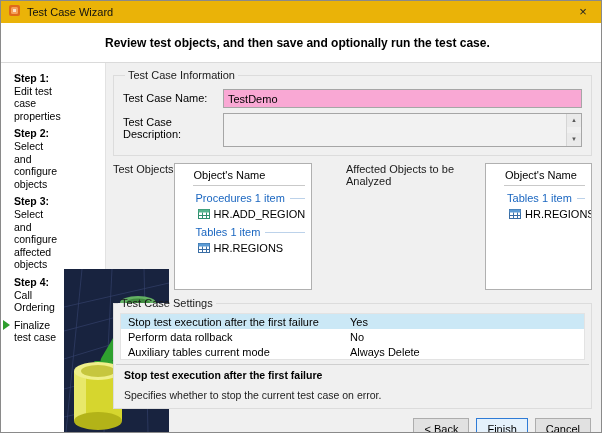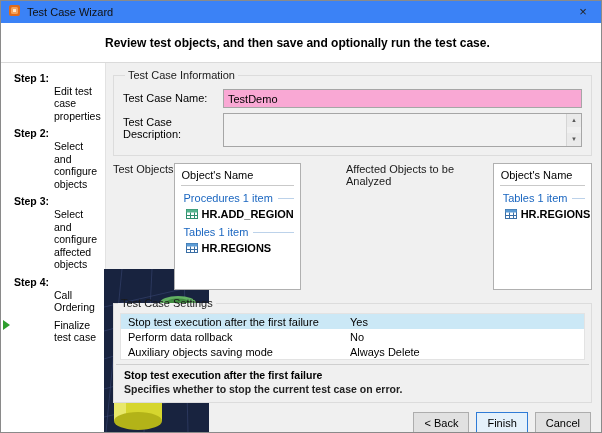--- a/index.html
+++ b/index.html
@@ -10,21 +10,21 @@
     position: relative;
     width: 602px; height: 433px;
     border: 1px solid #8a8a8a;
     background: #f0f0f0;
     display: flex; flex-direction: column;
     overflow: hidden;
   }
 
   
   .titlebar {
-    height: 22px; background: #3b82f6;
+    height: 22px; background: #eab308;
     display: flex; align-items: center;
     padding: 0 4px 0 7px; gap: 5px;
     flex: 0 0 auto;
   }
   .titlebar .title { font-size: 11px; color: #111; flex: 1; }
   .close-btn {
     width: 28px; height: 20px; line-height: 20px;
     text-align: center; font-size: 13px; color: #222;
     cursor: default;
   }
@@ -44,21 +44,21 @@
   
   .sidebar {
     width: 105px; background: #ffffff;
     border-right: 1px solid #e2e2e2;
     display: flex; flex-direction: row;
     flex: 0 0 auto;
   }
   .steps { padding: 9px 3px 0 13px; font-size: 10.5px; line-height: 1.2; color: #000; }
   .step { position: relative; margin-bottom: 5px; }
   .step-label { font-weight: bold; display: block; }
-  .step-desc { display: block; margin-left: 40px; }
+  .step-desc { display: block; }
   .step-arrow {
     position: absolute; left: -11px; top: 1px;
     width: 0; height: 0;
     border-left: 7px solid #2e9e2e;
     border-top: 5px solid transparent;
     border-bottom: 5px solid transparent;
   }
   .graphic { margin-top: auto; height: 163px; width: 105px; }
   .graphic svg { display: block; }
 
@@ -93,40 +93,40 @@
   .scroll-arrow { height: 13px; font-size: 6px; color: #5a5a5a; text-align: center; line-height: 13px; background: #eaeaea; }
 
   
   .panels { display: flex; gap: 5px; margin-top: 7px; }
   .panel { display: flex; flex-direction: row; min-width: 0; }
   .panel-left { width: 228px; flex: 0 0 auto; }
   .panel-right { flex: 1; }
   .panel-title { font-size: 11px; color: #1a1a1a; margin-bottom: 2px; }
   .listbox {
     background: #ffffff; border: 1px solid #b0b0b0;
-    height: 127px; padding: 2px 6px 0 6px; font-size: 11px;
+    height: 127px; padding: 2px 6px 0 18px; font-size: 11px;
     overflow: hidden;
   }
   .list-header { padding: 3px 0 4px 1px; border-bottom: 1px solid #c9c9c9; color: #000; }
   .tree-group { display: flex; align-items: center; gap: 5px; margin-top: 6px; padding-left: 3px; }
   .tree-group .glabel { color: #1a66c0; white-space: nowrap; }
   .tree-group .rule { flex: 1; height: 1px; background: #bcd2ea; }
-  .tree-item { display: flex; align-items: center; gap: 4px; margin-top: 4px; padding-left: 5px; font-weight: bold; }
+  .tree-item { display: flex; align-items: center; gap: 4px; margin-top: 4px; padding-left: 5px; }
   .obj-icon { width: 12px; height: 12px; flex: 0 0 auto; }
 
   
   .settings-group { margin-top: 7px; padding: 3px 2px 0 2px !important; }
   .settings-rows { background: #ffffff; border: 1px solid #e3e3e3; font-size: 11px; margin: 1px 4px 0 4px; }
   .settings-row { display: flex; height: 15px; align-items: center; }
   .settings-row.selected { background: #cbe8f6; }
   .settings-row .sname { width: 226px; padding-left: 7px; flex: 0 0 auto; white-space: nowrap; overflow: hidden; }
   .settings-row .svalue { flex: 1; padding-left: 3px; white-space: nowrap; }
   .settings-detail { border-top: 1px solid #cfcfcf; margin-top: 4px; padding: 4px 8px 7px 8px; font-size: 10.5px; }
   .detail-title { font-weight: bold; color: #000; }
-  .detail-desc { margin-top: 2px; color: #222; font-weight: bold; }
+  .detail-desc { margin-top: 8px; color: #222; }
 
   
   .button-row { margin-top: auto; display: flex; justify-content: flex-end; gap: 7px; padding: 9px 1px 11px 0; }
   .btn {
     min-width: 46px; height: 21px; font-size: 11px;
     font-family: "Liberation Sans", sans-serif;
     background: #e1e1e1; border: 1px solid #adadad;
     padding: 0 10px; color: #000;
   }
   .btn.default { border: 1px solid #2f7bd6; background: #e5f1fb; }
@@ -296,21 +296,21 @@
         <div class="settings-rows">
           <div class="settings-row selected">
             <span class="sname">Stop test execution after the first failure</span>
             <span class="svalue">Yes</span>
           </div>
           <div class="settings-row">
             <span class="sname">Perform data rollback</span>
             <span class="svalue">No</span>
           </div>
           <div class="settings-row">
-            <span class="sname">Auxiliary objects saving mode</span>
+            <span class="sname">Auxiliary tables current mode</span>
             <span class="svalue">Always Delete</span>
           </div>
         </div>
         <div class="settings-detail">
           <div class="detail-title">Stop test execution after the first failure</div>
           <div class="detail-desc">Specifies whether to stop the current test case on error.</div>
         </div>
       </fieldset>
 
       <div class="button-row">

